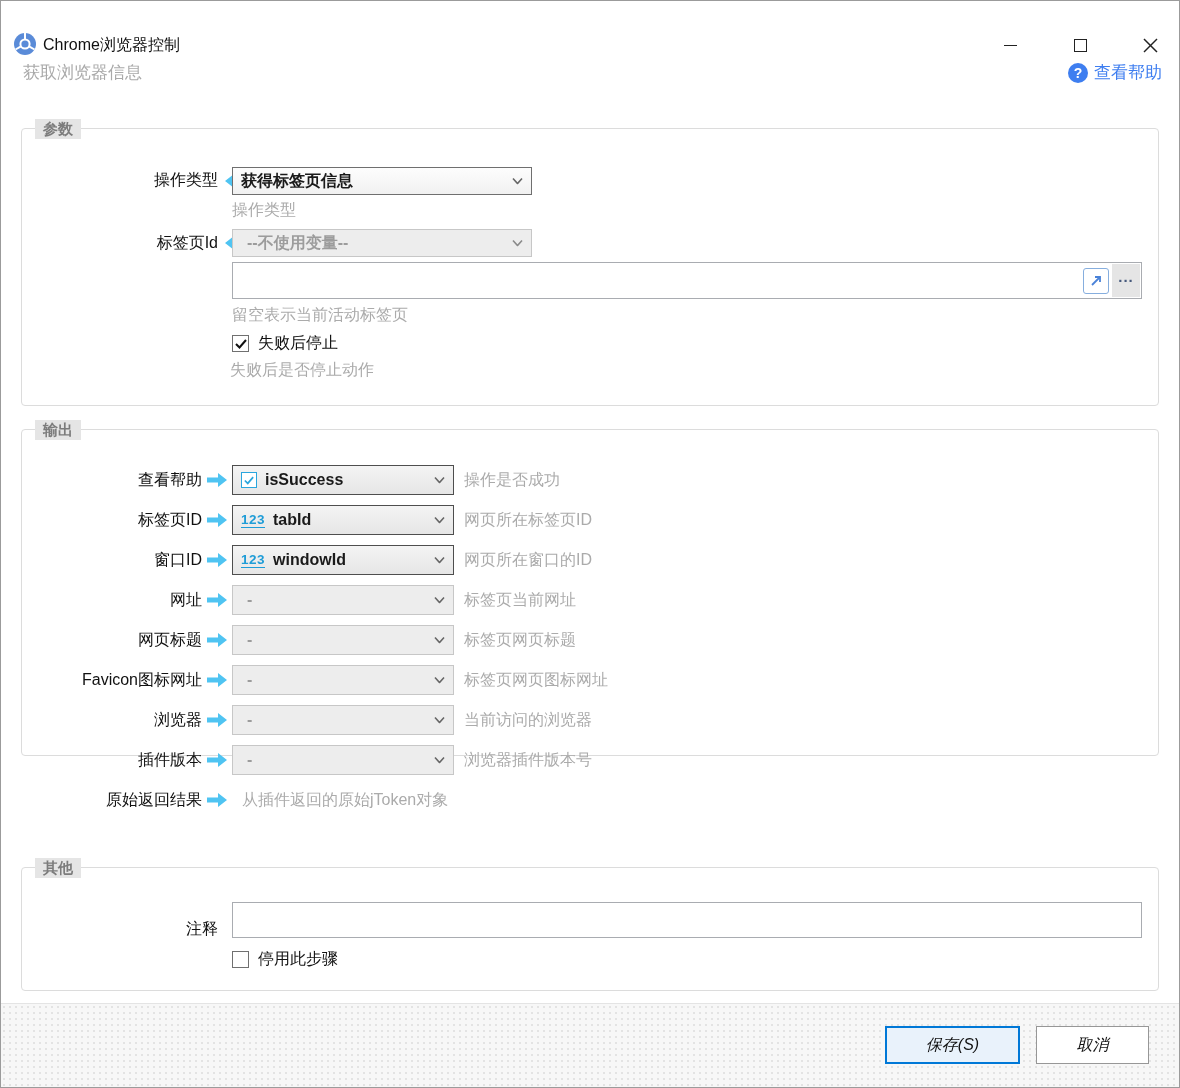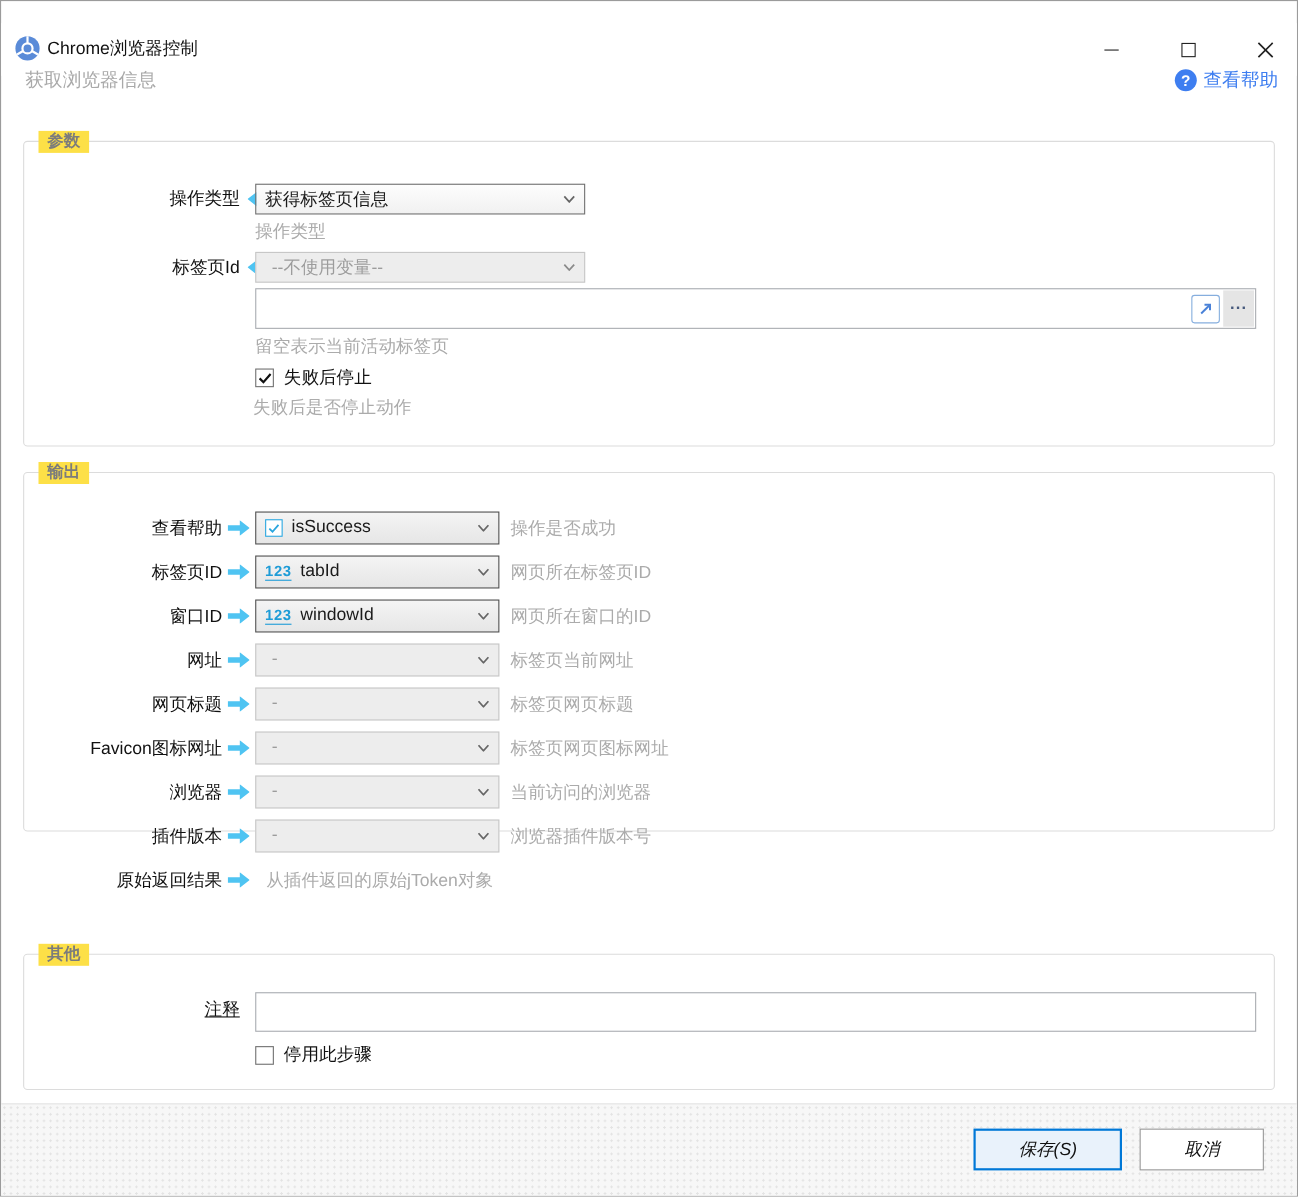--- a/index.html
+++ b/index.html
@@ -21,30 +21,30 @@
   
   .subheader { position:absolute; top:58px; left:0; right:0; height:30px; }
   .subtitle { position:absolute; left:22px; top:2px; color:#a9a9a9; font-size:17px; }
   .help-link { position:absolute; right:17px; top:2px; display:flex; align-items:center; gap:6px; color:#3e7ef0; font-size:17px; cursor:pointer; }
   .help-badge { width:20px; height:20px; border-radius:50%; background:#3e7ef0; color:#fff; font-size:14px; font-weight:bold; display:flex; align-items:center; justify-content:center; }
   
   .groupbox { position:absolute; left:20px; width:1138px; border:1px solid #dcdcdc; border-radius:4px; background:#fff; }
   .gb-params { top:127px; height:278px; }
   .gb-output { top:428px; height:327px; }
   .gb-other  { top:866px; height:124px; }
-  .legend { position:absolute; top:-10px; left:13px; background:#fde047; padding:0 8px; color:#7c7c7c; font-weight:bold; font-size:15px; line-height:20px; }
+  .legend { position:absolute; top:-10px; left:13px; background:#e5e5e5; padding:0 8px; color:#7c7c7c; font-weight:bold; font-size:15px; line-height:20px; }
   
   .field-label { position:absolute; font-size:16px; color:#111; text-align:right; }
   .helper { position:absolute; color:#ababab; font-size:16px; white-space:nowrap; }
   .arrow { position:absolute; width:20px; height:14px; }
   .dropdown { position:relative; border:1px solid #4e4e4e; background:linear-gradient(180deg,#f4f4f4,#e6e6e6); display:flex; align-items:center; padding:0 24px 0 8px; gap:8px; cursor:default; }
   .dropdown .chev { position:absolute; right:8px; top:50%; transform:translateY(-50%); }
   .dropdown.light { border-color:#6f6f6f; background:linear-gradient(180deg,#fdfdfd,#f1f1f1); }
   .dropdown.disabled { border-color:#c7c7c7; background:#ededed; color:#9c9c9c;text-align:center; }
-  .dd-value { font-size:16px; white-space:nowrap; overflow:hidden; }
+  .dd-value { font-size:16px; white-space:nowrap; overflow:hidden;font-weight:bold; }
   .dropdown.disabled .dd-value { color:#9c9c9c; padding-left:6px; }
   
   .icon-checkbox-var { width:16px; height:16px; border:1.5px solid #2aa6de; background:#fff; display:flex; align-items:center; justify-content:center; flex:none; }
   .icon-number-var { color:#1e9cd7; font-weight:bold; font-size:13.5px; border-bottom:1.5px solid #1e9cd7; line-height:15px; flex:none; letter-spacing:0.5px; }
   .icon-object-var { width:11px; height:11px; border:2.5px solid #1e9cd7; transform:rotate(45deg); border-radius:1px; flex:none; margin:0 3px; }
   
   .checkbox-row { position:absolute; display:flex; align-items:center; gap:9px; font-size:16px; color:#111; }
   .checkbox { width:17px; height:17px; border:1px solid #707070; background:#fff; display:flex; align-items:center; justify-content:center; flex:none; }
   
   .text-input { position:absolute; border:1px solid #a9acb1; background:#fff; }
@@ -64,21 +64,21 @@
   .p-check { left:210px; top:204px;text-align:center; }
   .p-help-3 { left:208px; top:231px; }
   
   .output-rows { position:absolute; left:0; top:35px; right:0; display:flex; flex-direction:column; gap:10px; }
   .output-row { position:relative; height:30px; display:flex; align-items:center; }
   .o-label { width:180px; text-align:right; font-size:16px; color:#111; flex:none; }
   .o-arrow { width:30px; display:flex; justify-content:center; flex:none; }
   .o-dd { width:222px; height:30px; flex:none; }
   .o-help { margin-left:10px; color:#ababab; font-size:16px; white-space:nowrap; }
   
-  .c-label { left:0px; width:196px; top:40px;text-decoration:underline; }
+  .c-label { left:0px; width:196px; top:51px; }
   .c-input { left:210px; top:34px; width:910px; height:36px; }
   .c-check { left:210px; top:81px; }
   
   .footer { position:absolute; left:0; right:0; top:1002px; bottom:0;
     background-color:#f7f7f7;
     background-image:radial-gradient(#e3e3e3 1px, transparent 1px);
     background-size:6px 6px; border-top:1px solid #e4e4e4;font-style:italic; }
   .btn { position:absolute; top:22px; height:38px; font:inherit; font-size:16px; cursor:pointer; }
   .btn-save { left:884px; width:135px; border:2px solid #0078d7; background:#e9f2fb; color:#111; }
   .btn-cancel { left:1035px; width:113px; border:1px solid #979797; background:#fff; color:#111; }

